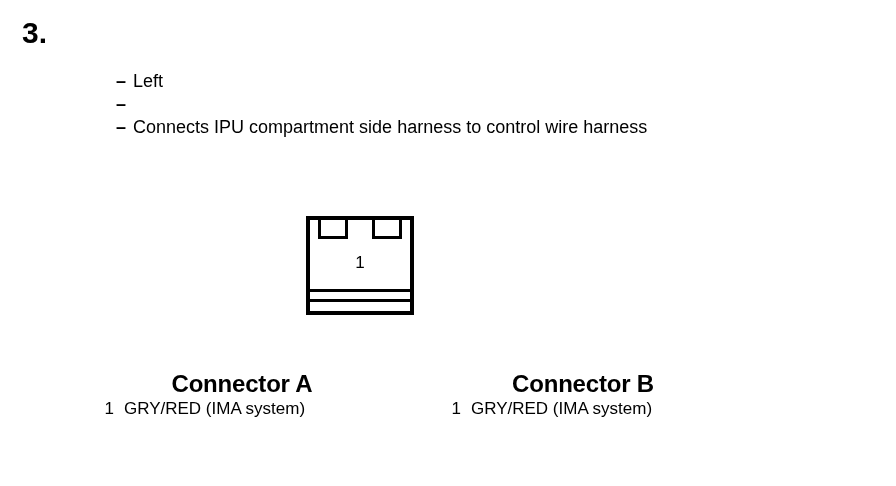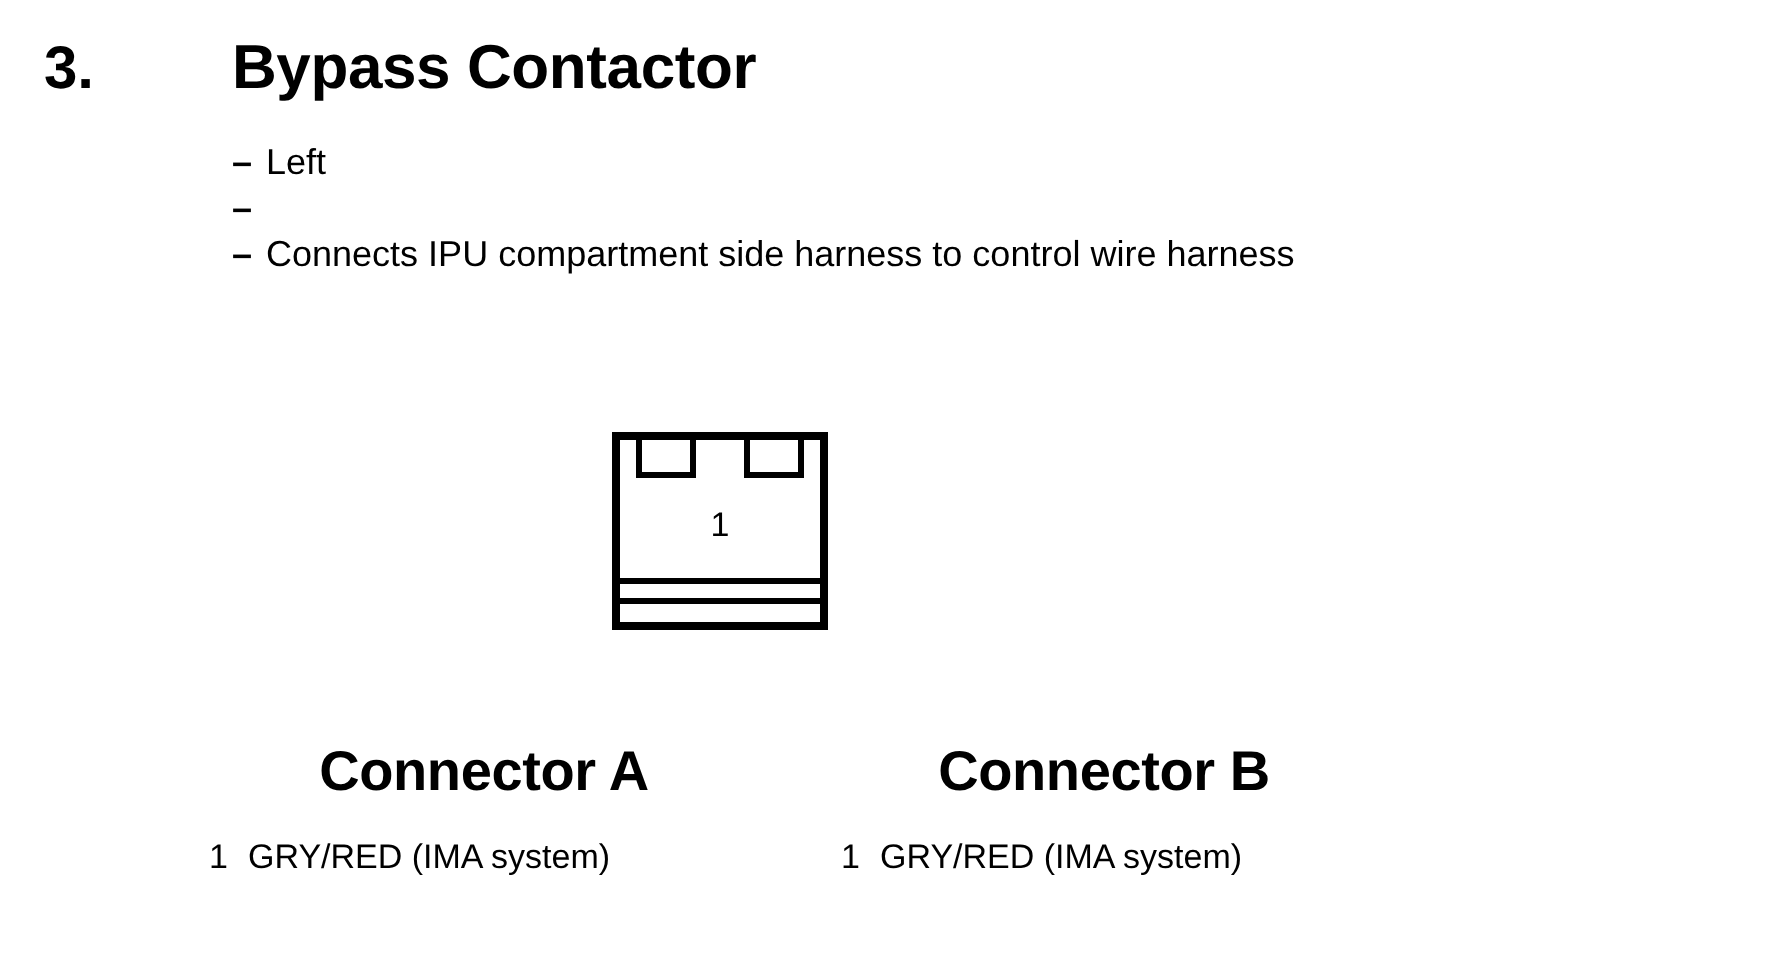--- a/index.html
+++ b/index.html
@@ -109,26 +109,25 @@
     right: 0;
     bottom: 9px;
     height: 3px;
     background: #000;
   }
   
   .conn-block {
     position: absolute;
   }
   .conn-a { left: 92px; top: 370px; width: 300px; }
-  .conn-b { left: 402px; top: 370px; width: 300px; }
+  .conn-b { left: 433px; top: 370px; width: 300px; }
   .conn-heading {
-    font-size: 28px;
+    font-size: 24px;
     font-weight: bold;
     text-align: center;
-    margin-bottom: 16px;
     letter-spacing: -0.2px;
   }
   .conn-b .conn-heading { text-align: center; }
   .pin-row {
     display: flex;
     font-size: 17px;
     line-height: 22px;
     white-space: nowrap;
   }
   .pin-row .pin-id {
@@ -140,21 +139,20 @@
   .conn-a .pin-list { margin-left: 0px; }
   .conn-b .pin-list { margin-left: 6px; }
 </style>
 </head>
 <body>
 
 <div class="page">
 
   <div class="title-row">
     <div class="item-number">3.</div>
-    <div class="item-title">Bypass Contactor</div>
   </div>
 
   <div class="bullets">
     <div class="bullet">
       <span class="dash">–</span>
       <span>Left</span>
     </div>
     <div class="bullet">
       <span class="dash">–</span>
     </div>

